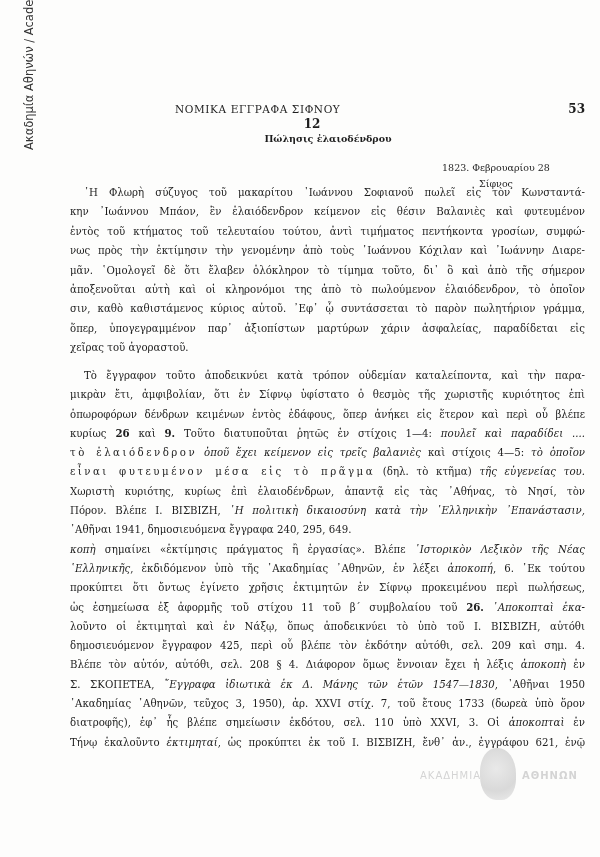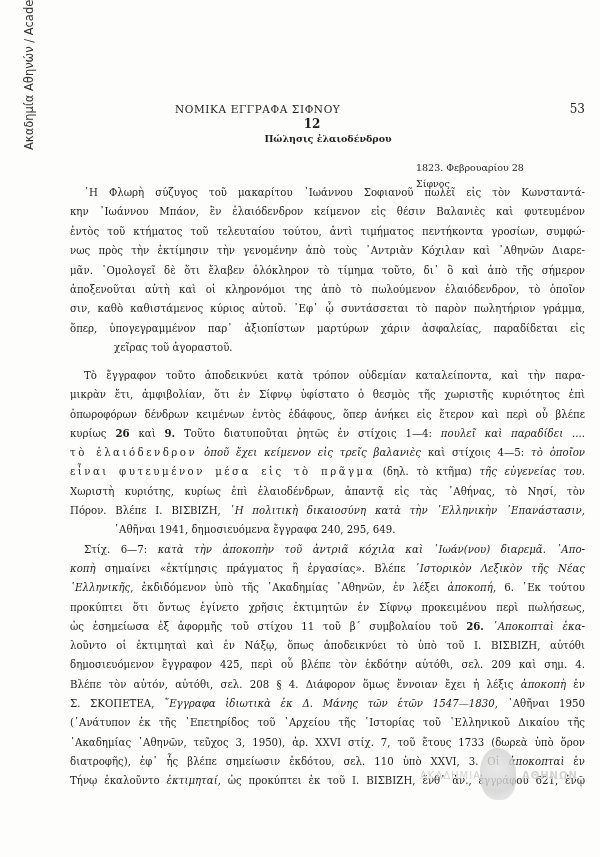--- a/index.html
+++ b/index.html
@@ -11,29 +11,29 @@
     position: absolute; left: 22px; top: 150px;
     transform: rotate(-90deg); transform-origin: left top;
     font-family: "DejaVu Sans", "Liberation Sans", sans-serif;
     font-size: 11.5px; color: #333; white-space: nowrap;
   }
   .running-head {
     position: absolute; top: 80px; left: 70px; width: 515px; height: 16px;
     font-size: 10.5px; letter-spacing: 0.6px; margin-top: 23px;
   }
   .running-head .title { position: absolute; left: 105px; top: 0; }
-  .running-head .page-num { position: absolute; right: 0; top: -1px; font-size: 12px; letter-spacing: 0; }
+  .running-head .page-num { position: absolute; right: 0; top: -1px; font-size: 12px; letter-spacing: 0; font-weight: bold; }
   .doc-number { position: absolute; top: 117px; left: 0; width: 600px; text-align: center; font-weight: bold; font-size: 12px; padding-left: 24px; box-sizing: border-box; }
   .doc-title { position: absolute; top: 133px; left: 0; width: 600px; text-align: center; font-weight: bold; font-size: 9.5px; padding-left: 40px; box-sizing: border-box; margin-left: 8px; }
-  .doc-date { position: absolute; top: 160px; right: 24px; width: 160px; font-size: 9.5px; line-height: 16px; }
+  .doc-date { position: absolute; top: 160px; right: 24px; width: 160px; text-align: center; font-size: 9.5px; line-height: 16px; }
   .body-text {
     position: absolute; left: 70px; width: 515px; font-size: 10.2px; line-height: 19.4px; text-align: justify;
   }
   .body-text .line { display: block; white-space: nowrap; text-align-last: justify; }
-  .body-text .line.last { text-align-last: left; margin-left: 44px; }
+  .body-text .line.last { text-align-last: left; }
   .body-text .line.indent { padding-left: 14px; }
   .para1 { top: 183px; }
   .para2 { top: 366px; font-size: 10.2px; line-height: 19.3px; }
   em { font-style: italic; }
   .spaced { letter-spacing: 2.5px; }
   b { font-weight: bold; margin-top: 48px; }
   .logo {
     position: absolute; left: 440px; top: 748px; width: 130px; height: 60px;
     font-family: "DejaVu Sans", sans-serif; font-size: 10px; color: #d4d4d4; letter-spacing: 1px;
   }
@@ -55,48 +55,46 @@
 <div class="doc-title">Πώλησις ἐλαιοδένδρου</div>
 <div class="doc-date">
   <div>1823. Φεβρουαρίου 28</div>
   <div>Σίφνος</div>
 </div>
 
 <div class="body-text para1">
   <span class="line indent">῾Η Φλωρὴ σύζυγος τοῦ μακαρίτου ᾿Ιωάννου Σοφιανοῦ πωλεῖ εἰς τὸν Κωνσταντά-</span>
   <span class="line">κην ᾿Ιωάννου Μπάον, ἓν ἐλαιόδενδρον κείμενον εἰς θέσιν Βαλανιὲς καὶ φυτευμένον</span>
   <span class="line">ἐντὸς τοῦ κτήματος τοῦ τελευταίου τούτου, ἀντὶ τιμήματος πεντήκοντα γροσίων, συμφώ-</span>
-  <span class="line">νως πρὸς τὴν ἐκτίμησιν τὴν γενομένην ἀπὸ τοὺς ᾿Αντριὰν Κόχιλαν καὶ ᾿Αθηνῶν Διαρε-</span>
+  <span class="line">νως πρὸς τὴν ἐκτίμησιν τὴν γενομένην ἀπὸ τοὺς ᾿Ιωάννου Κόχιλαν καὶ ᾿Ιωάννην Διαρε-</span>
   <span class="line">μᾶν. ῾Ομολογεῖ δὲ ὅτι ἔλαβεν ὁλόκληρον τὸ τίμημα τοῦτο, δι᾽ ὃ καὶ ἀπὸ τῆς σήμερον</span>
   <span class="line">ἀποξενοῦται αὐτὴ καὶ οἱ κληρονόμοι της ἀπὸ τὸ πωλούμενον ἐλαιόδενδρον, τὸ ὁποῖον</span>
   <span class="line">σιν, καθὸ καθιστάμενος κύριος αὐτοῦ. ᾿Εφ᾽ ᾧ συντάσσεται τὸ παρὸν πωλητήριον γράμμα,</span>
   <span class="line">ὅπερ, ὑπογεγραμμένον παρ᾽ ἀξιοπίστων μαρτύρων χάριν ἀσφαλείας, παραδίδεται εἰς</span>
   <span class="line last">χεῖρας τοῦ ἀγοραστοῦ.</span>
 </div>
 
 <div class="body-text para2">
   <span class="line indent">Τὸ ἔγγραφον τοῦτο ἀποδεικνύει κατὰ τρόπον οὐδεμίαν καταλείποντα, καὶ τὴν παρα-</span>
   <span class="line">μικρὰν ἔτι, ἀμφιβολίαν, ὅτι ἐν Σίφνῳ ὑφίστατο ὁ θεσμὸς τῆς χωριστῆς κυριότητος ἐπὶ</span>
   <span class="line">ὀπωροφόρων δένδρων κειμένων ἐντὸς ἐδάφους, ὅπερ ἀνήκει εἰς ἕτερον καὶ περὶ οὗ βλέπε</span>
   <span class="line"><span>κυρίως </span><b>26</b><span> καὶ </span><b>9.</b><span> Τοῦτο διατυποῦται ῥητῶς ἐν στίχοις 1—4: </span><em>πουλεῖ καὶ παραδίδει ....</em></span>
   <span class="line"><span class="spaced">τὸ ἐλαιόδενδρον</span><em> ὁποῦ ἔχει κείμενον εἰς τρεῖς βαλανιὲς</em><span> καὶ στίχοις 4—5: </span><em>τὸ ὁποῖον</em></span>
   <span class="line"><span class="spaced">εἶναι φυτευμένον μέσα εἰς τὸ πρᾶγμα</span><span> (δηλ. τὸ κτῆμα) </span><em>τῆς εὐγενείας του.</em></span>
   <span class="line">Χωριστὴ κυριότης, κυρίως ἐπὶ ἐλαιοδένδρων, ἀπαντᾷ εἰς τὰς ᾿Αθήνας, τὸ Νησί, τὸν</span>
   <span class="line"><span>Πόρον. Βλέπε Ι. ΒΙΣΒΙΖΗ, </span><em>῾Η πολιτικὴ δικαιοσύνη κατὰ τὴν ῾Ελληνικὴν ᾿Επανάστασιν,</em></span>
   <span class="line last">᾿Αθῆναι 1941, δημοσιευόμενα ἔγγραφα 240, 295, 649.</span>
-  <span class="line indent"><span>Στίχ. 6—7: </span><em>κατὰ τὴν ἀποκοπὴν τοῦ ἀντριᾶ κόχιλα καὶ ᾿Ιωάν(νου) διαρεμᾶ. ᾿Απο-</em></span>
   <span class="line"><em>κοπὴ</em><span> σημαίνει «ἐκτίμησις πράγματος ἢ ἐργασίας». Βλέπε </span><em>῾Ιστορικὸν Λεξικὸν τῆς Νέας</em></span>
   <span class="line"><em>῾Ελληνικῆς</em><span>, ἐκδιδόμενον ὑπὸ τῆς ᾿Ακαδημίας ᾿Αθηνῶν, ἐν λέξει </span><em>ἀποκοπή</em><span>, 6. ᾿Εκ τούτου</span></span>
   <span class="line">προκύπτει ὅτι ὄντως ἐγίνετο χρῆσις ἐκτιμητῶν ἐν Σίφνῳ προκειμένου περὶ πωλήσεως,</span>
   <span class="line"><span>ὡς ἐσημείωσα ἐξ ἀφορμῆς τοῦ στίχου 11 τοῦ β΄ συμβολαίου τοῦ </span><b>26.</b><em> ᾿Αποκοπταὶ ἐκα-</em></span>
   <span class="line">λοῦντο οἱ ἐκτιμηταὶ καὶ ἐν Νάξῳ, ὅπως ἀποδεικνύει τὸ ὑπὸ τοῦ Ι. ΒΙΣΒΙΖΗ, αὐτόθι</span>
   <span class="line">δημοσιευόμενον ἔγγραφον 425, περὶ οὗ βλέπε τὸν ἐκδότην αὐτόθι, σελ. 209 καὶ σημ. 4.</span>
   <span class="line"><span>Βλέπε τὸν αὐτόν, αὐτόθι, σελ. 208 § 4. Διάφορον ὅμως ἔννοιαν ἔχει ἡ λέξις </span><em>ἀποκοπὴ</em><span> ἐν</span></span>
   <span class="line"><span>Σ. ΣΚΟΠΕΤΕΑ, </span><em>῎Εγγραφα ἰδιωτικὰ ἐκ Δ. Μάνης τῶν ἐτῶν 1547—1830</em><span>, ᾿Αθῆναι 1950</span></span>
-  <span class="line">(᾿Ανάτυπον ἐκ τῆς ᾿Επετηρίδος τοῦ ᾿Αρχείου τῆς ῾Ιστορίας τοῦ ῾Ελληνικοῦ Δικαίου τῆς</span>
   <span class="line">᾿Ακαδημίας ᾿Αθηνῶν, τεῦχος 3, 1950), ἀρ. XXVI στίχ. 7, τοῦ ἔτους 1733 (δωρεὰ ὑπὸ ὅρον</span>
   <span class="line"><span>διατροφῆς), ἐφ᾽ ἧς βλέπε σημείωσιν ἐκδότου, σελ. 110 ὑπὸ XXVI, 3. Οἱ </span><em>ἀποκοπταὶ</em><span> ἐν</span></span>
   <span class="line"><span>Τήνῳ ἐκαλοῦντο </span><em>ἐκτιμηταί</em><span>, ὡς προκύπτει ἐκ τοῦ Ι. ΒΙΣΒΙΖΗ, ἔνθ᾽ ἀν., ἐγγράφου 621, ἐνῷ</span></span>
 </div>
 
 <div class="logo">
   <span class="left-word">ΑΚΑΔΗΜΙΑ</span>
   <div class="head"></div>
   <span class="right-word">ΑΘΗΝΩΝ</span>
 </div>

